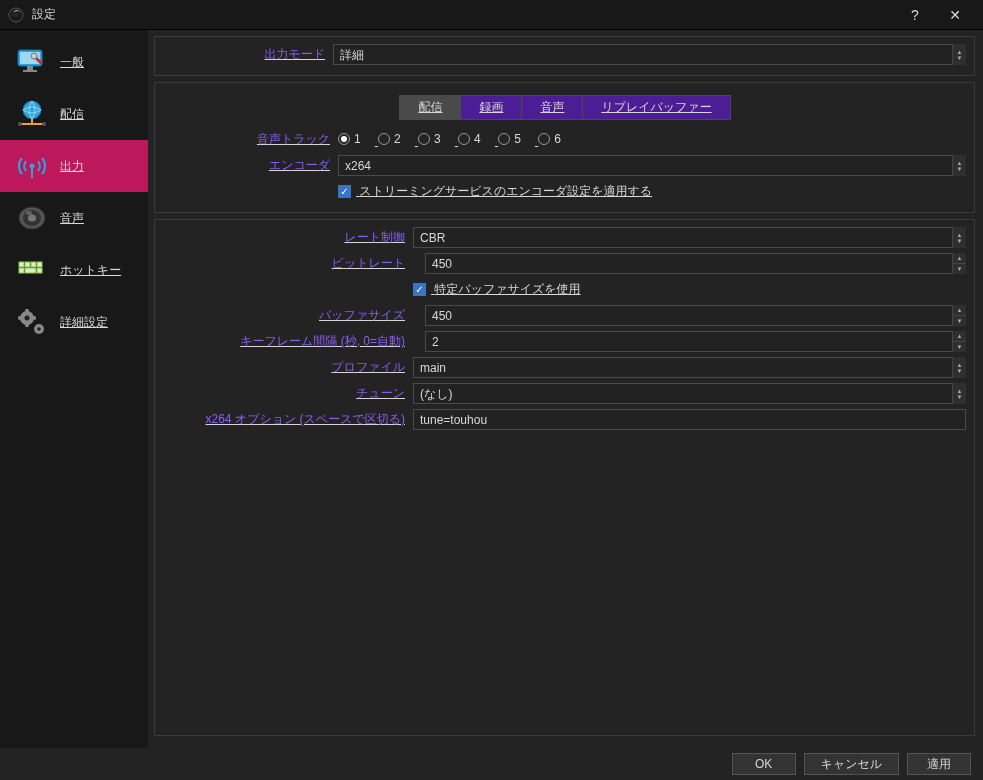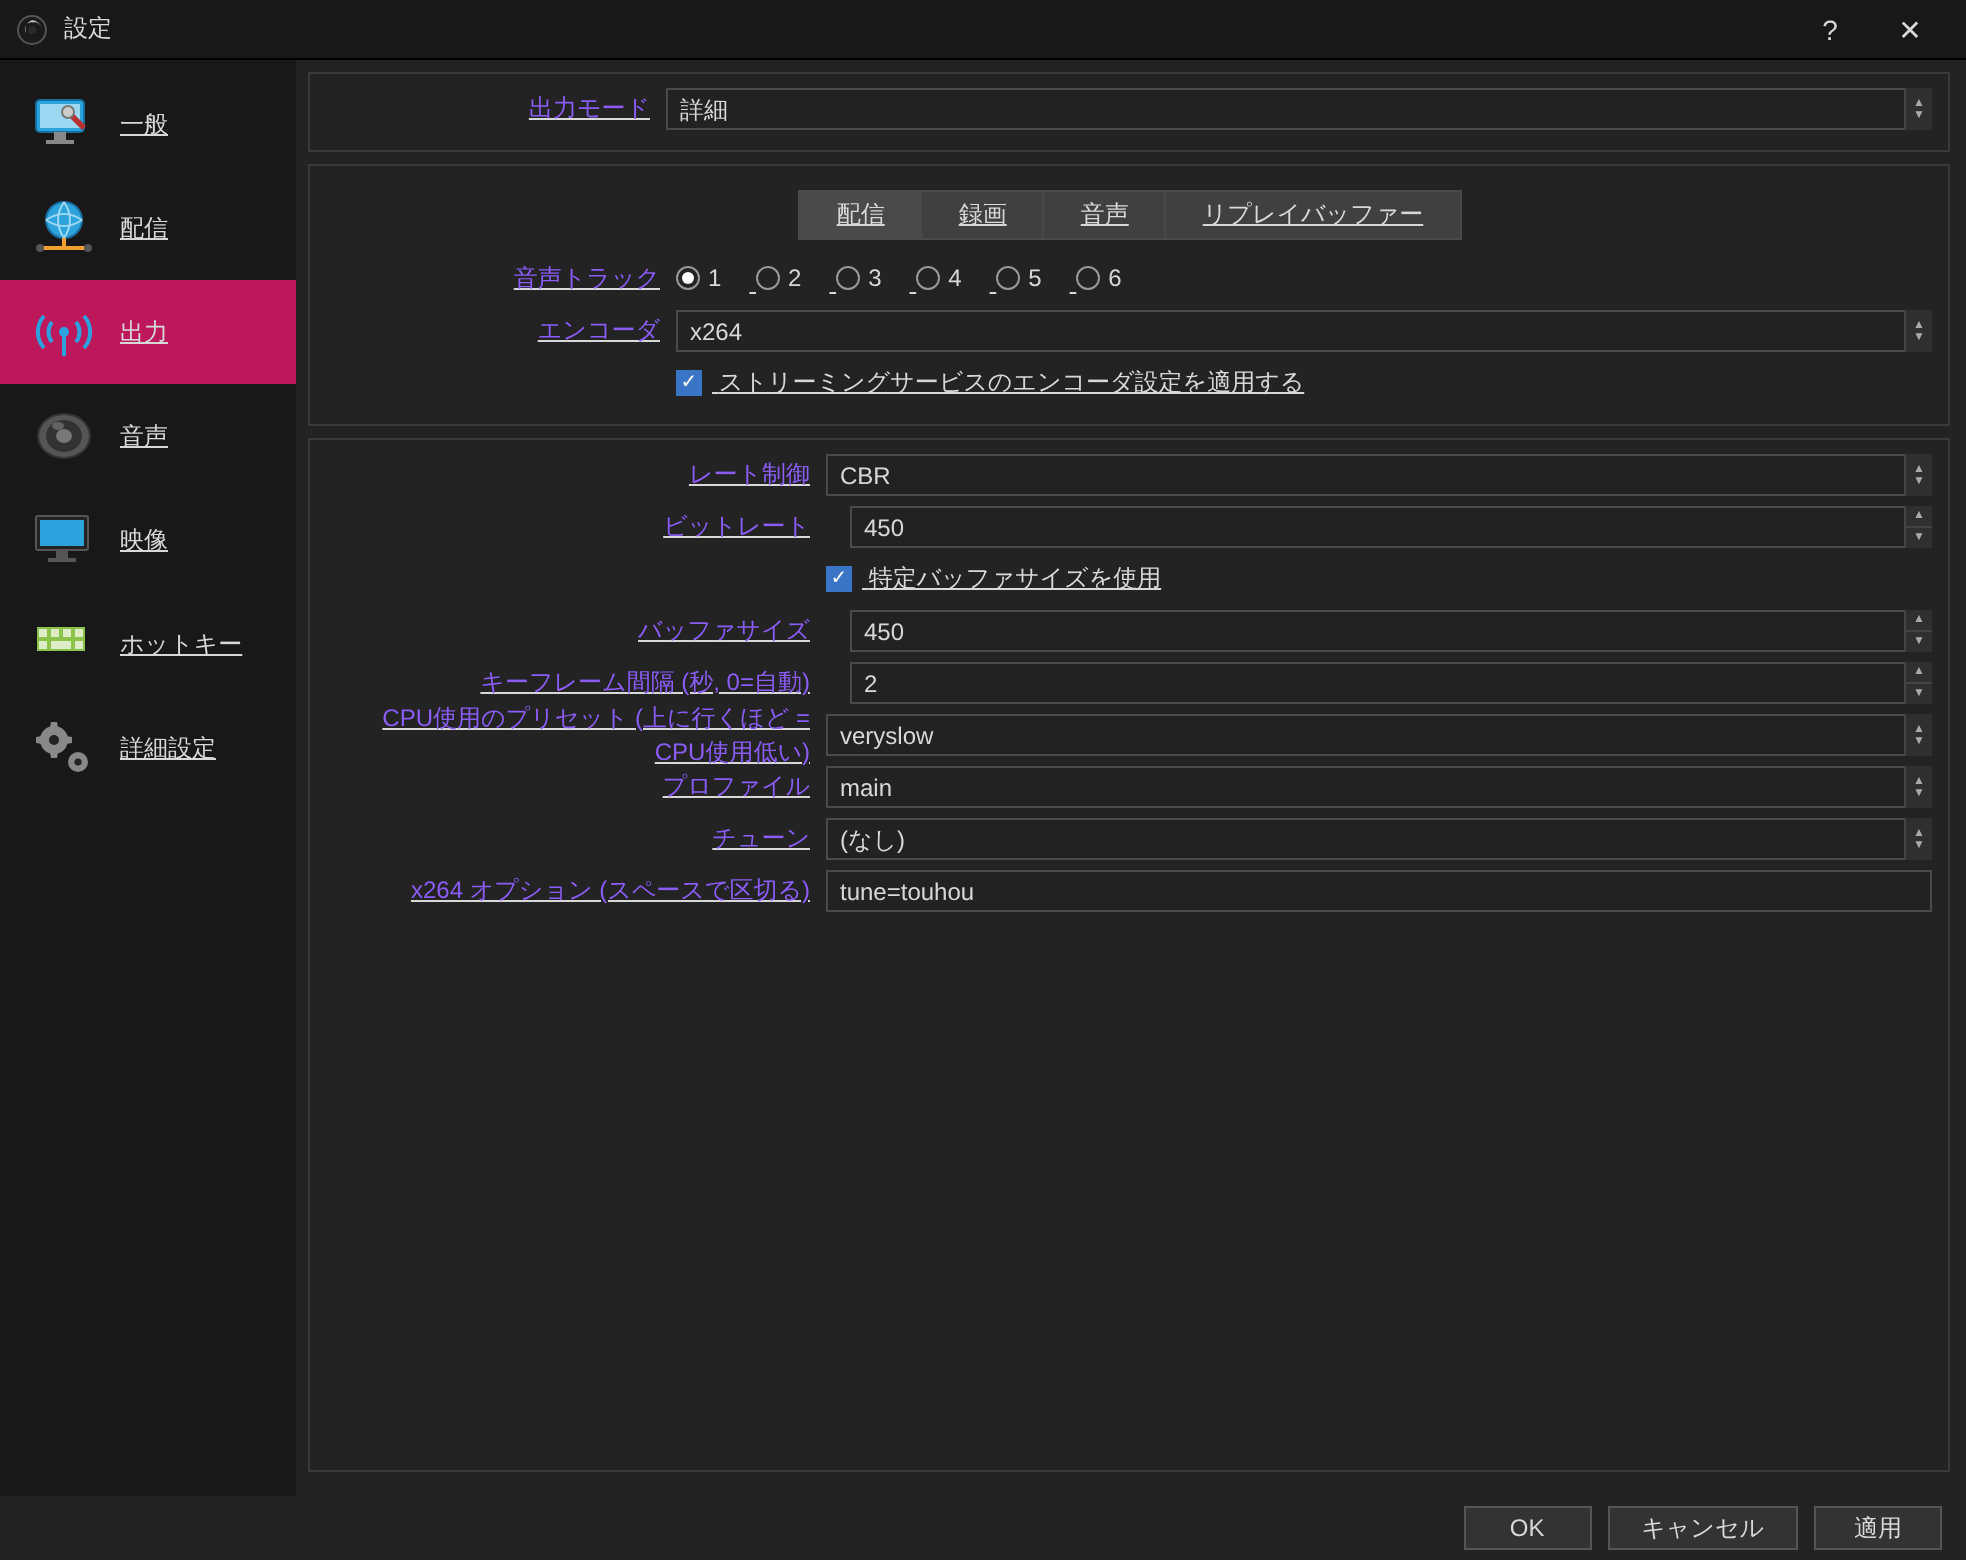--- a/index.html
+++ b/index.html
@@ -40,21 +40,21 @@
 .checkbox { width:13px; height:13px; background:#1a1a1a; border:1px solid #666; display:inline-flex; align-items:center; justify-content:center; margin-right:5px; vertical-align:middle; cursor:pointer; }
 .checkbox.checked { background:#3a74c4; border-color:#3a74c4; }
 .checkbox.checked::after { content:"✓"; color:#fff; font-size:10px; line-height:1; }
 
 .radio { width:12px; height:12px; border:1px solid #999; border-radius:50%; display:inline-block; margin-right:4px; vertical-align:middle; cursor:pointer; position:relative; }
 .radio.checked::after { content:""; position:absolute; inset:2px; background:#fff; border-radius:50%; }
 
 .track-item { display:inline-flex; align-items:center; margin-right:14px; }
 
 .tabs-row { display:flex; justify-content:center; padding:6px 0 4px 0; }
-.tab { padding:3px 18px; background:#404040; border:1px solid #4a4a4a; margin-right:-1px; cursor:pointer; font-size:12px; }
+.tab { padding:3px 18px; background:#4c1d95; border:1px solid #4a4a4a; margin-right:-1px; cursor:pointer; font-size:12px; }
 .tab.active { background:#4a4a4a; }
 
 
 .footer { height:32px; display:flex; align-items:center; justify-content:flex-end; padding:0 12px; gap:8px; background:#232323; }
 .btn { min-width:64px; height:22px; background:#333; border:1px solid #555; color:#d8d8d8; font-size:12px; cursor:pointer; padding:0 16px; }
 
 svg { display:block; }
 </style>
 </head>
 <body>
@@ -122,31 +122,20 @@
             <ellipse cx="18" cy="18" rx="9" ry="8" fill="#333"></ellipse>
             <ellipse cx="18" cy="18" rx="4" ry="3.5" fill="#777"></ellipse>
             <ellipse cx="15" cy="13" rx="3" ry="2" fill="#aaa" opacity=".4"></ellipse>
           </svg>
       </span>
       <span class="label">音声</span>
     </div>
     <div class="side-item">
       <span class="icon-box">
         <svg width="36" height="36" viewBox="0 0 36 36">
-            <rect x="4" y="6" width="26" height="17" rx="1" fill="#222" stroke="#555"></rect>
-            <rect x="6" y="8" width="22" height="13" fill="#2da3dd"></rect>
-            <rect x="14" y="23" width="6" height="4" fill="#555"></rect>
-            <rect x="10" y="27" width="14" height="2" fill="#555"></rect>
-          </svg>
-      </span>
-      <span class="label">映像</span>
-    </div>
-    <div class="side-item">
-      <span class="icon-box">
-        <svg width="36" height="36" viewBox="0 0 36 36">
           <rect x="5" y="10" width="5" height="5" fill="#dcedc8" stroke="#8bc34a"></rect>
             <rect x="11" y="10" width="5" height="5" fill="#dcedc8" stroke="#8bc34a"></rect>
             <rect x="17" y="10" width="5" height="5" fill="#dcedc8" stroke="#8bc34a"></rect>
             <rect x="23" y="10" width="5" height="5" fill="#dcedc8" stroke="#8bc34a"></rect>
           <rect x="5" y="16" width="5" height="5" fill="#dcedc8" stroke="#8bc34a"></rect>
             <rect x="11" y="16" width="11" height="5" fill="#dcedc8" stroke="#8bc34a"></rect>
             <rect x="23" y="16" width="5" height="5" fill="#dcedc8" stroke="#8bc34a"></rect>
         </svg>
       </span>
       <span class="label">ホットキー</span>
@@ -285,29 +274,20 @@
             <span class="spinner-wrap">
           <input type="text" value="2" style="">
           <span class="arrows">
                 <div>▲</div>
                 <div>▼</div>
               </span>
         </span>
           </span>
       </div>
       <div class="form-row">
-        <span class="lbl">CPU使用のプリセット (上に行くほど = CPU使用低い)</span>
-        <span class="field">
-            <span class="select-wrap">
-          <select><option>veryslow</option></select>
-          <span class="arrows">▲<br>▼</span>
-        </span>
-          </span>
-      </div>
-      <div class="form-row">
         <span class="lbl">プロファイル</span>
         <span class="field">
             <span class="select-wrap">
           <select><option>main</option></select>
           <span class="arrows">▲<br>▼</span>
         </span>
           </span>
       </div>
       <div class="form-row">
         <span class="lbl">チューン</span>

